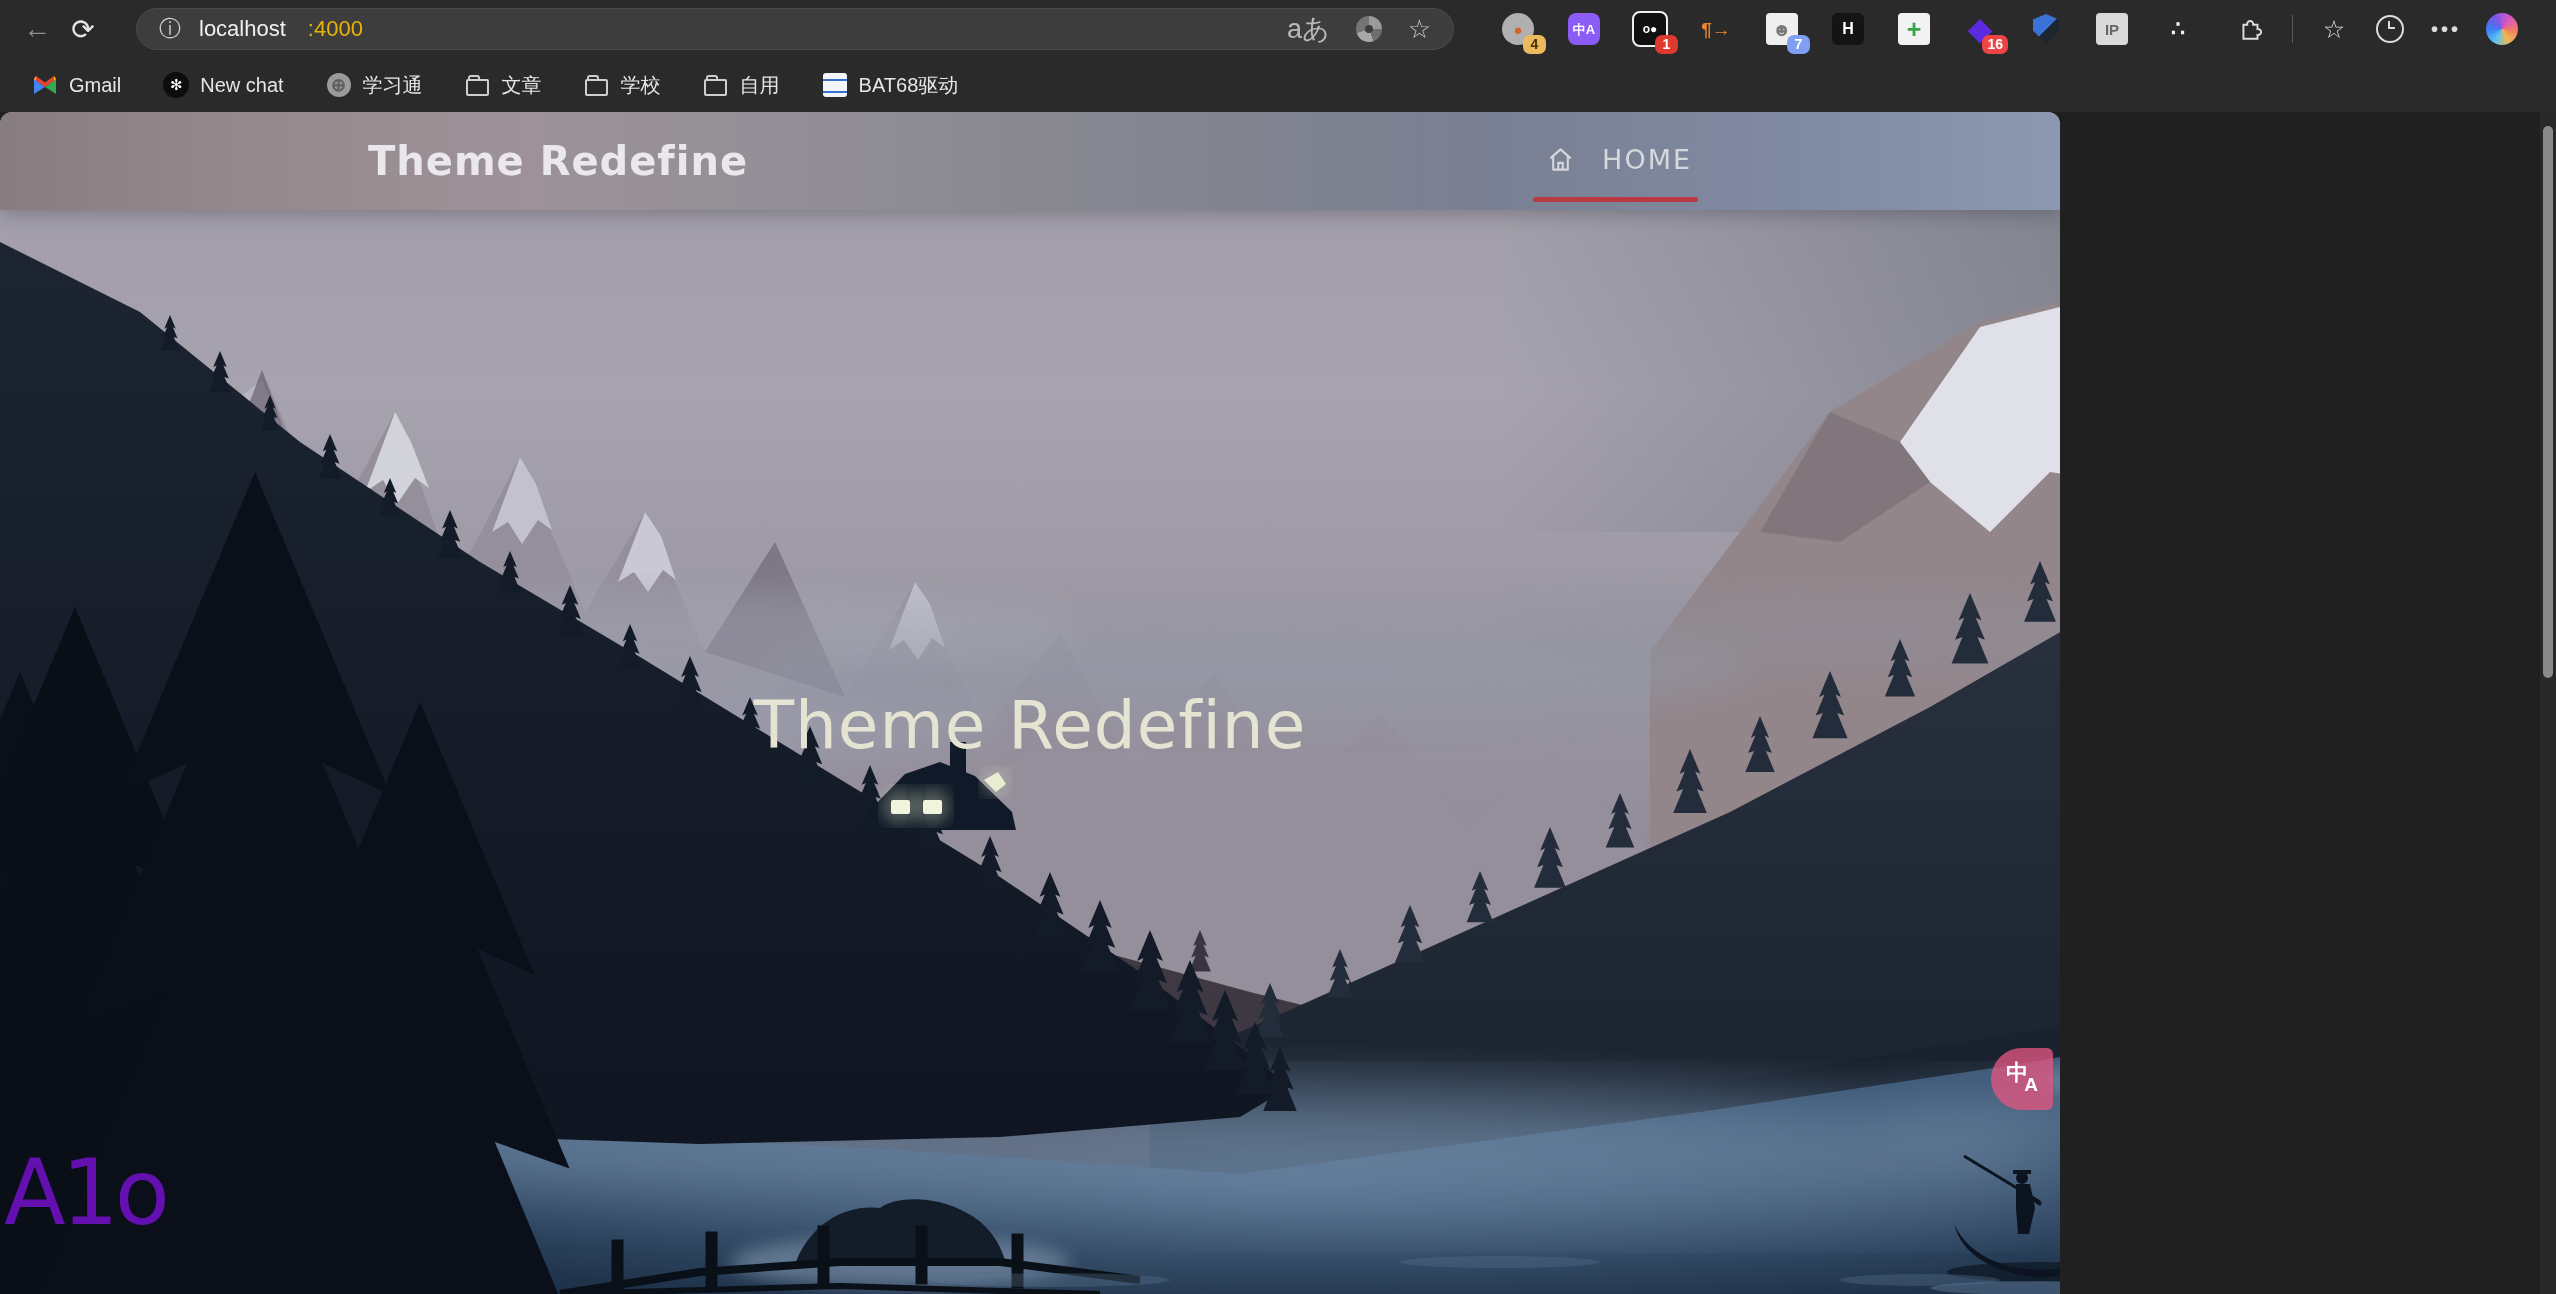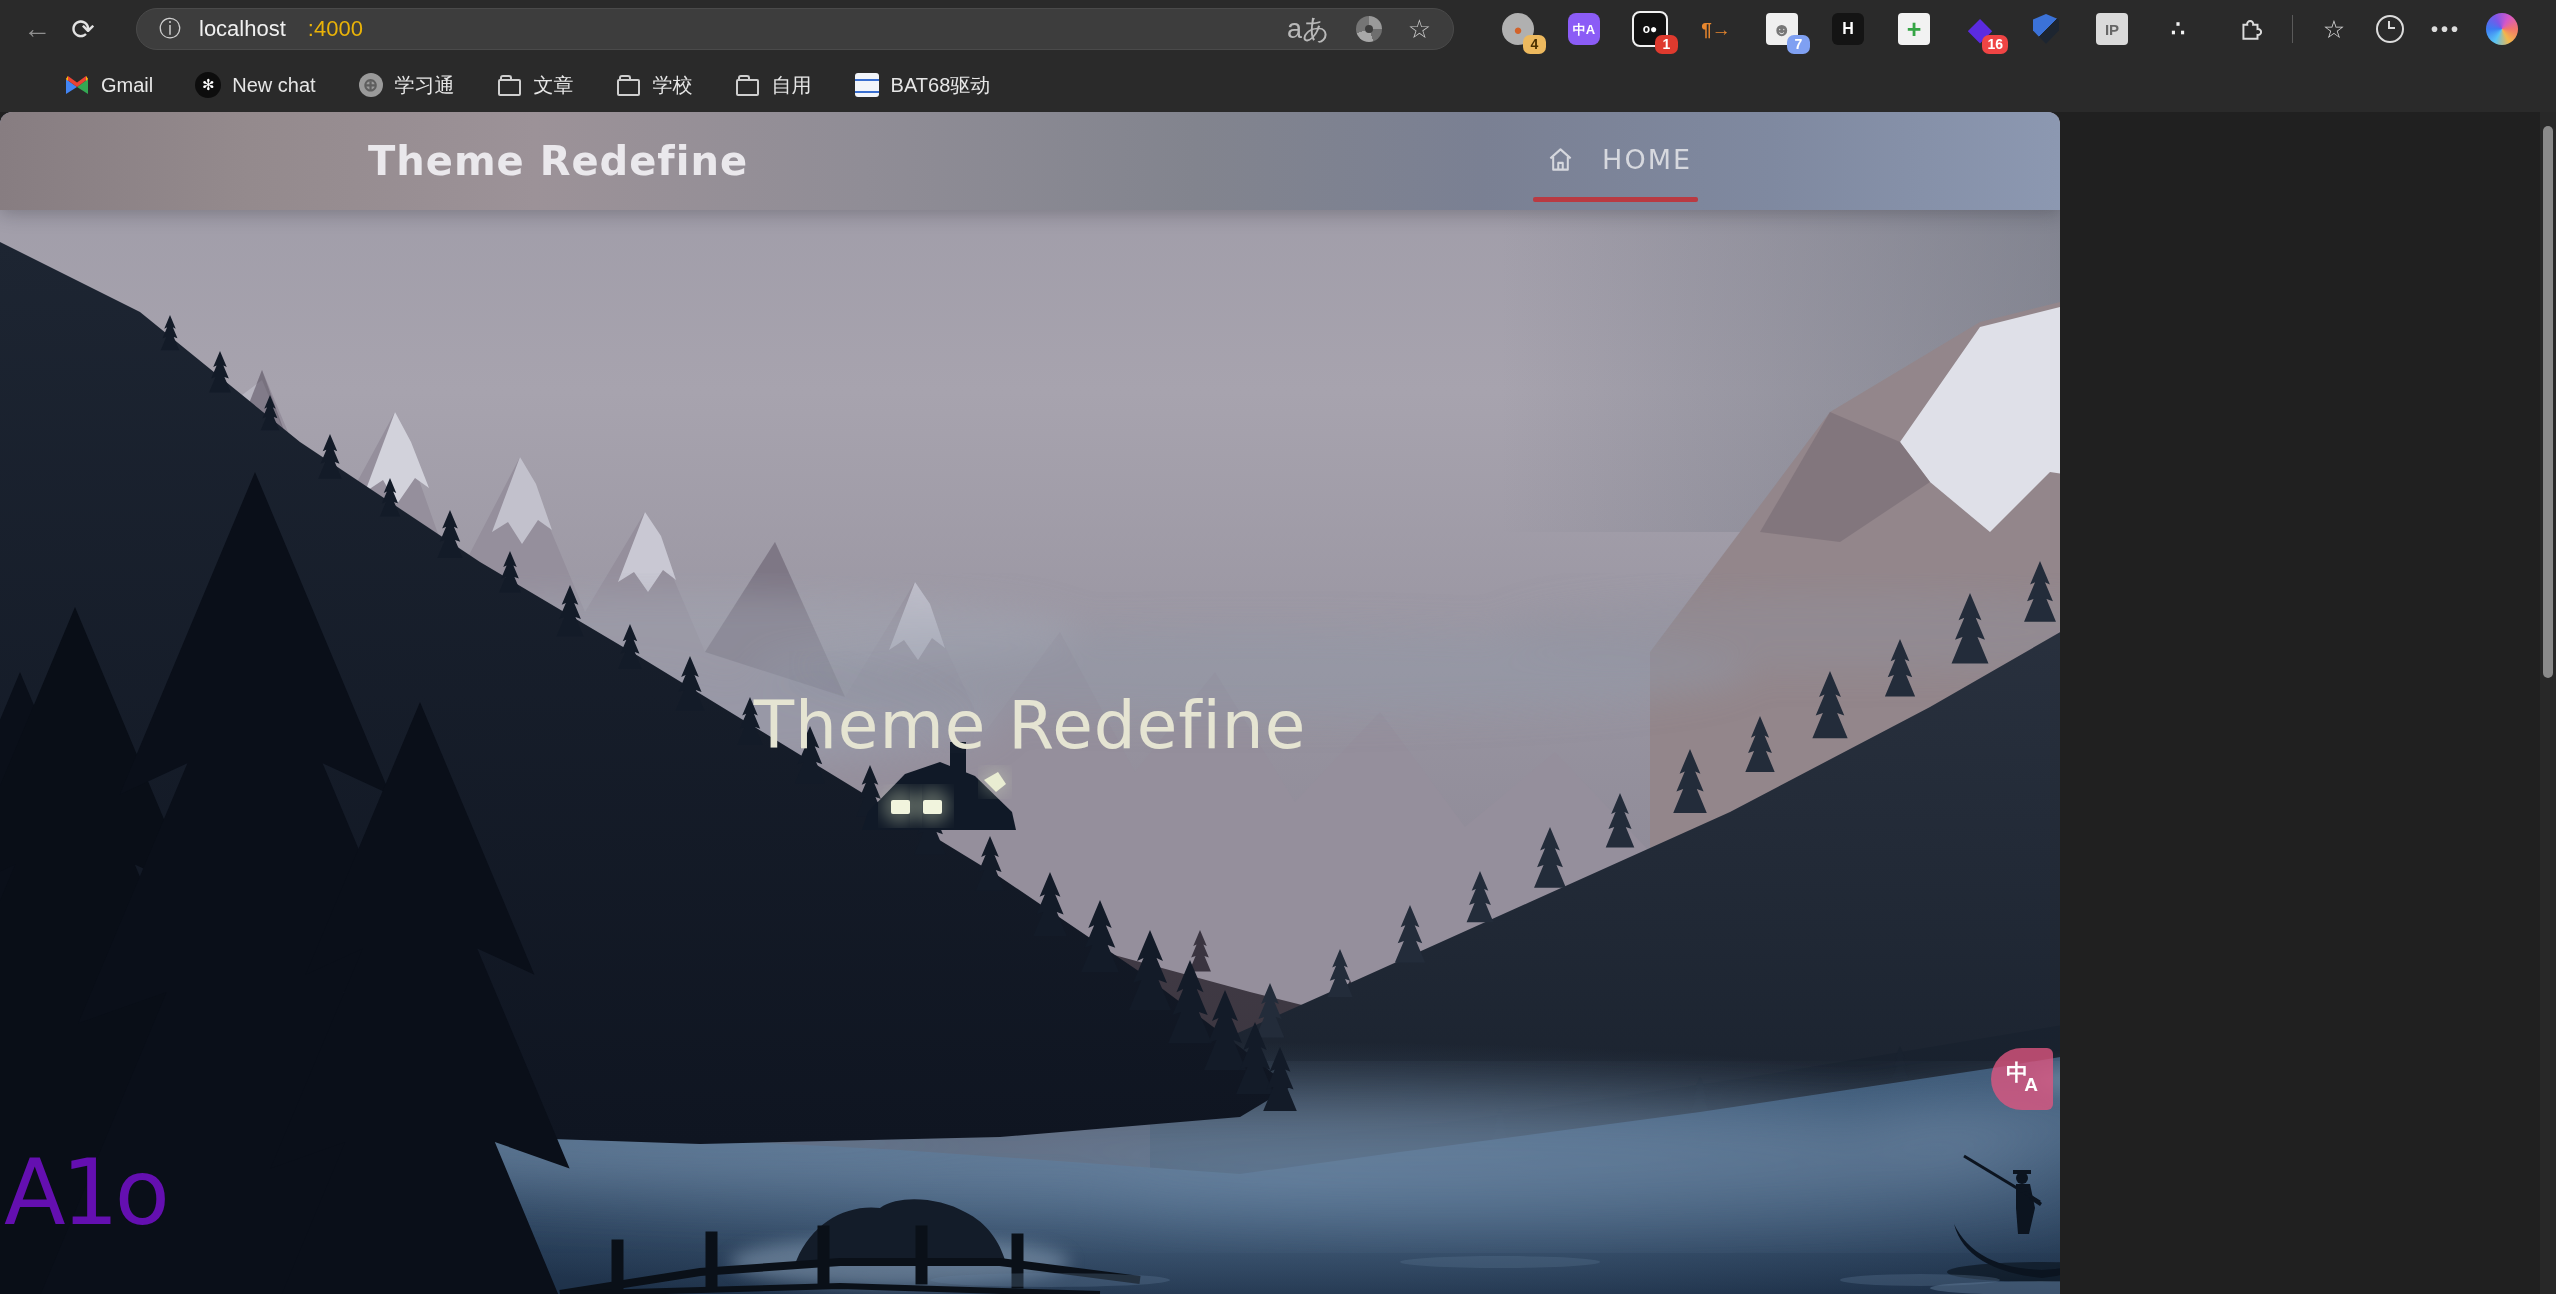--- a/index.html
+++ b/index.html
@@ -27,21 +27,21 @@
   .chrome-right{display:flex;align-items:center;margin-left:30px;gap:14px;}
   .cbtn{width:42px;height:42px;display:flex;align-items:center;justify-content:center;color:#dcdcdc;font-size:25px;border-radius:8px;flex:0 0 auto;}
   .divider{width:1px;height:28px;background:#5a5a5a;margin:0 6px;}
   .clock{width:24px;height:24px;border:2px solid #dcdcdc;border-radius:50%;position:relative;}
   .clock::before{content:"";position:absolute;left:10px;top:4px;width:2px;height:8px;background:#dcdcdc;}
   .clock::after{content:"";position:absolute;left:10px;top:10px;width:7px;height:2px;background:#dcdcdc;}
   .copilot{width:32px;height:32px;border-radius:50%;background:#3b7bf2;background:conic-gradient(from 210deg,#58c4f6,#3b7bf2,#7b57e8,#d557c8,#f2766b,#f2b84b,#58c4f6);}
   .more-dots{letter-spacing:3px;font-size:20px;font-weight:700;}
 
   
-  .bookmarks{height:54px;display:flex;align-items:center;padding:0 32px;margin-left:32px;}
+  .bookmarks{height:54px;display:flex;align-items:center;padding:0 32px;}
   .bm{display:flex;align-items:center;gap:11px;margin-right:42px;font-size:20px;color:#e6e6e6;white-space:nowrap;}
   .bm-ico{width:26px;height:26px;display:flex;align-items:center;justify-content:center;flex:0 0 auto;}
   .folder{width:19px;height:13px;border:2px solid #cfcfcf;border-radius:2px;position:relative;margin-top:4px;}
   .folder::before{content:"";position:absolute;left:0px;top:-6px;width:8px;height:3px;border:2px solid #cfcfcf;border-bottom:none;border-radius:3px 3px 0 0;}
   .openai{width:26px;height:26px;border-radius:50%;background:#0d0d0d;color:#fff;display:flex;align-items:center;justify-content:center;font-size:15px;}
   .globe{width:24px;height:24px;border-radius:50%;background:#9a9a9a;color:#5e5e5e;display:flex;align-items:center;justify-content:center;font-size:18px;font-weight:700;}
   .sitefav{width:24px;height:24px;border-radius:3px;background:repeating-linear-gradient(180deg,#f2f5fa 0 6px,#3a6fd0 6px 8px,#f2f5fa 8px 12px);}
 
   
   .page{position:absolute;top:112px;left:0;width:2060px;height:1182px;border-radius:12px 12px 0 0;overflow:hidden;background:#1a2230;}

